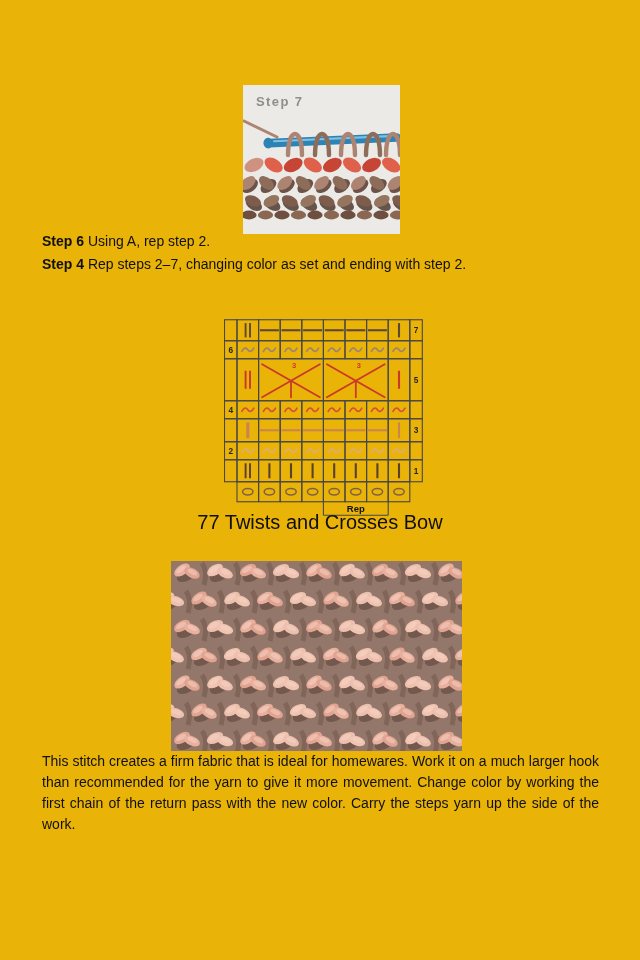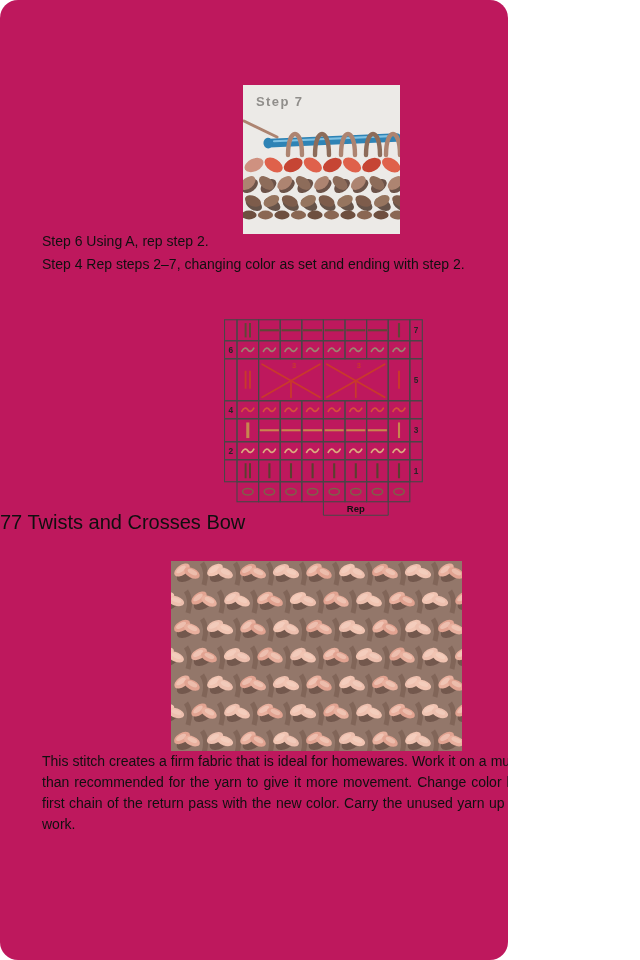--- a/index.html
+++ b/index.html
@@ -1,25 +1,25 @@
 <!DOCTYPE html>
 <html><head>
 <meta charset="utf-8">
 <style>
   html,body{margin:0;padding:0;background:#ffffff;}
-  .page{position:relative;width:508px;height:960px;background:#be185d;overflow:hidden;
-        font-family:"Liberation Sans",sans-serif;color:#141414;border-radius:18px;}
+  .page{position:relative;width:640px;height:960px;background:#eab308;overflow:hidden;
+        font-family:"Liberation Sans",sans-serif;color:#141414;}
   .step-photo{position:absolute;left:243px;top:85px;width:157px;height:149px;background:#eceae7;overflow:hidden;}
   .step-photo svg{position:absolute;left:0;top:0;}
   .step-caption{position:absolute;left:13px;top:9px;font-size:13px;font-weight:bold;
         color:#908e8b;letter-spacing:1.4px;}
   .instructions{position:absolute;left:42px;top:230px;width:560px;font-size:14px;line-height:23px;color:#101010;}
-  .instr-line b{font-weight:normal;}
+  .instr-line b{font-weight:bold;}
   .chart{position:absolute;left:224px;top:319px;width:199px;height:198px;}
-  .title{position:absolute;left:0;top:511px;width:640px;margin:0;
+  .title{position:absolute;left:0;top:511px;width:640px;margin:0;text-align:center;
         font-size:20px;font-weight:400;color:#0f0f0f;}
   .swatch{position:absolute;left:171px;top:561px;width:291px;height:190px;overflow:hidden;}
   .description{position:absolute;left:42px;top:751px;width:557px;margin:0;font-size:14px;
         line-height:21px;text-align:justify;color:#101010;}
 </style>
 </head>
 <body>
 
 <div class="page">
 
@@ -739,15 +739,15 @@
         <ellipse cx="269" cy="208" rx="8.4" ry="4.7" fill="#f1c4b2" transform="rotate(25 269 208)"></ellipse>
         <ellipse cx="269" cy="207" rx="5.2" ry="2.3" fill="#f6d6c6" opacity="0.5" transform="rotate(25 269 208)"></ellipse>
         <ellipse cx="296" cy="210" rx="10" ry="6" fill="#6b5046" opacity="0.8" transform="rotate(-28 296 210)"></ellipse>
         <ellipse cx="292" cy="205" rx="8.8" ry="5" fill="#e9b09e" transform="rotate(-30 292 205)"></ellipse>
         <ellipse cx="291.5" cy="204" rx="5.6" ry="2.5" fill="#f6d6c6" opacity="0.55" transform="rotate(-30 292 205)"></ellipse>
         <ellipse cx="302" cy="208" rx="8.4" ry="4.7" fill="#e2a391" transform="rotate(22 302 208)"></ellipse>
         <ellipse cx="302" cy="207" rx="5.2" ry="2.3" fill="#f6d6c6" opacity="0.5" transform="rotate(22 302 208)"></ellipse>
       </svg>
   </div>
 
-  <p class="description">This stitch creates a firm fabric that is ideal for homewares. Work it on a much larger hook than recommended for the yarn to give it more movement. Change color by working the first chain of the return pass with the new color. Carry the unused yarn up the side of the work.</p>
+  <p class="description">This stitch creates a firm fabric that is ideal for homewares. Work it on a much larger hook than recommended for the yarn to give it more movement. Change color by working the first chain of the return pass with the new color. Carry the steps yarn up the side of the work.</p>
 
 </div>
 
 </body></html>

